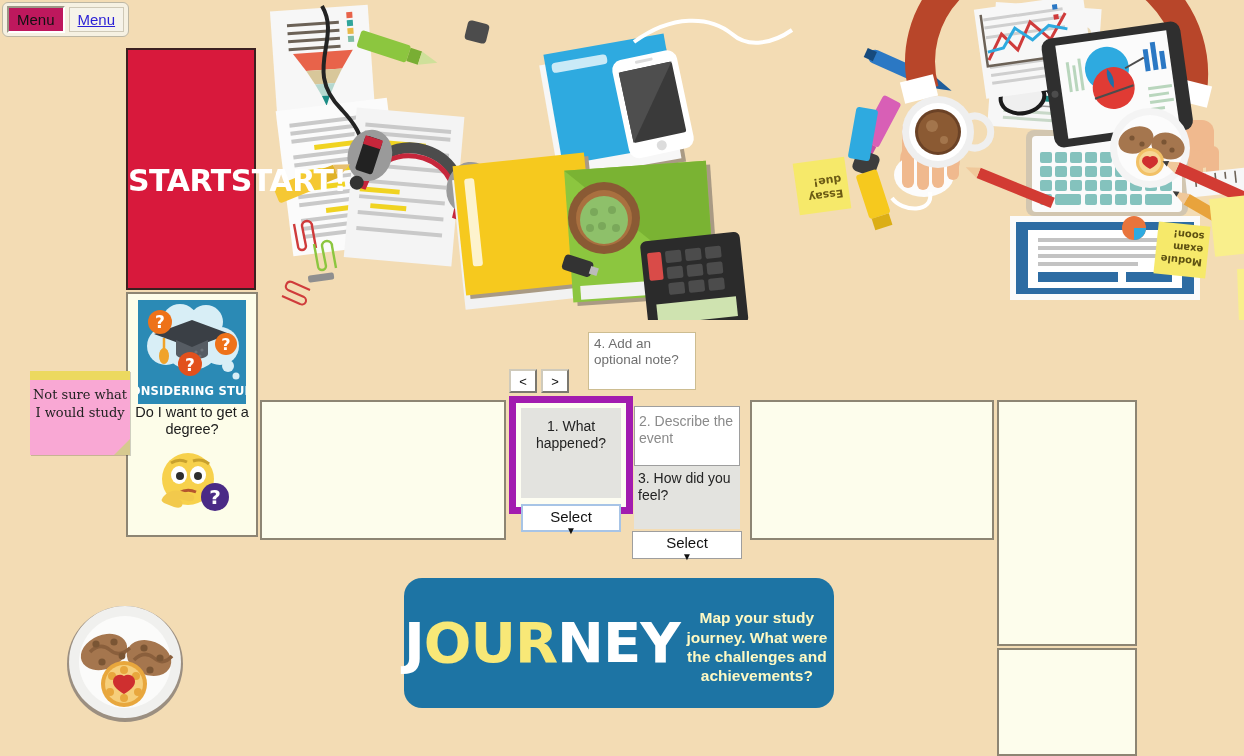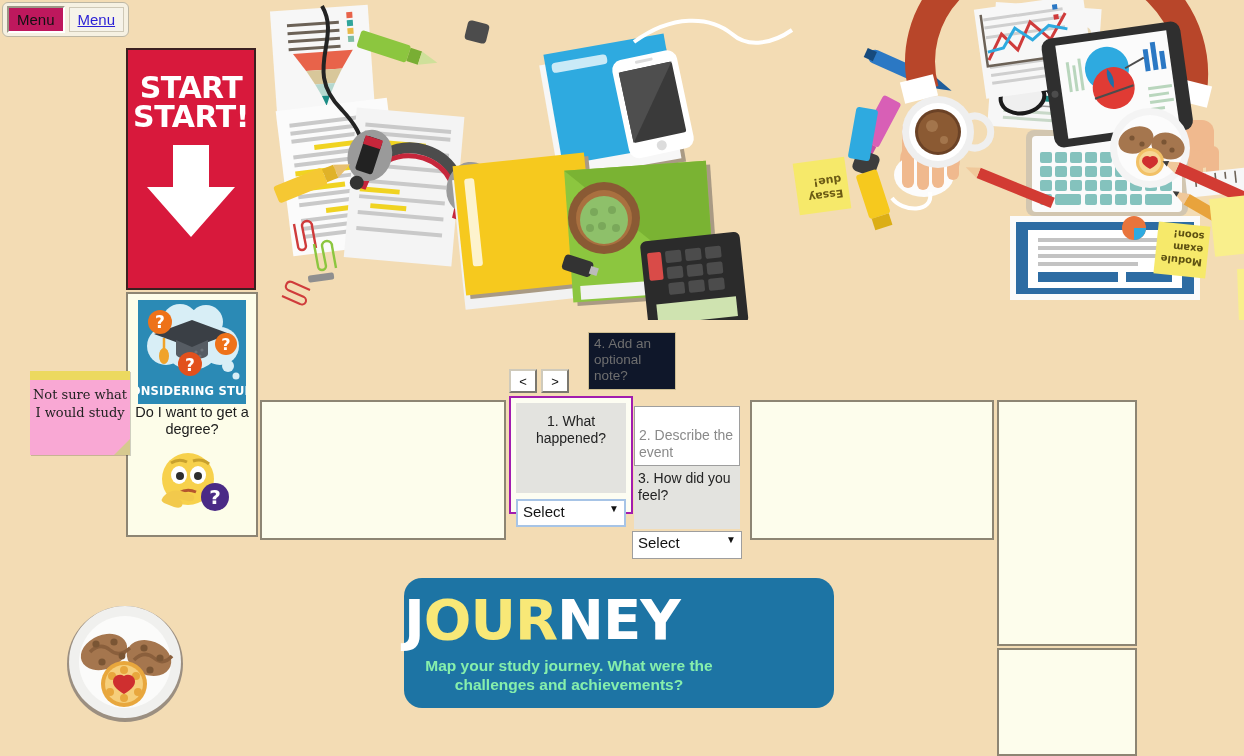--- a/index.html
+++ b/index.html
@@ -26,21 +26,21 @@
   .tb-btn.sunken{border:2px solid;border-color:#9b9686 #ffffff #ffffff #9b9686;background:#be185d;}
   .tb-link{
     font-size:15px;line-height:1;padding:4px 8px;background:#f6f3e9;
     border:1px solid #cfc9b7;color:#2a1fd6;text-decoration:underline;cursor:pointer;
   }
 
   
   #start{
     position:absolute;left:126px;top:48px;width:130px;height:242px;
     background:#d8193c;border:2px solid #3b2020;box-sizing:border-box;
-    display:flex;flex-direction:column;align-items:center;justify-content:flex-start;
+    display:flex;flex-direction:row;align-items:center;justify-content:flex-start;
     padding-top:24px;z-index:20;
   }
   #start .st-txt{
     color:#fff;font-weight:bold;font-size:30px;line-height:0.95;text-align:center;
     letter-spacing:-0.5px;font-family:"DejaVu Sans", sans-serif;
   }
   #start .arrow{margin-top:14px;}
 
   
   #card-cs{
@@ -82,74 +82,75 @@
   #navbtns{position:absolute;left:509px;top:369px;display:flex;gap:4px;z-index:33;}
   .navb{
     width:28px;height:24px;background:#fff;border:2px outset #cfcabb;
     font-size:13px;line-height:1;cursor:pointer;color:#111;
     display:flex;align-items:center;justify-content:center;padding:0;
     font-family:"Liberation Sans", sans-serif;
   }
 
   
   #note4{
-    position:absolute;left:588px;top:332px;width:88px;height:58px;z-index:31;
-    background:#0f172a;border:1px solid #cdbd91;box-sizing:border-box;
+    position:absolute;left:588px;top:332px;width:108px;height:58px;z-index:31;
+    background:#ffffff;border:1px solid #cdbd91;box-sizing:border-box;
     font-size:13.5px;color:#6f6f6f;line-height:1.18;padding:3px 5px;
   }
 
   
   #formcard{
     position:absolute;left:509px;top:396px;width:124px;height:118px;z-index:32;
-    background:#fdfdf2;border:2px solid #a21caf;box-sizing:border-box;
+    background:#fdfdf2;border:7px solid #a21caf;box-sizing:border-box;
     padding:5px;
   }
   #q1{
     width:100%;height:90px;background:#e3e3df;box-sizing:border-box;
     display:flex;align-items:flex-start;justify-content:center;padding-top:10px;
     font-size:14px;color:#232323;text-align:center;line-height:1.18;
   }
   .sel{
     box-sizing:border-box;background:#fff;border:2px solid #a7c4e6;
-    font-size:15px;color:#111;display:flex;align-items:flex-start;
-    justify-content:space-between;padding:2px 5px;cursor:pointer;
+    font-size:15px;color:#111;display:flex;align-items:center;
+    justify-content:space-between;padding:2px 18px;cursor:pointer;
     font-family:"Liberation Sans", sans-serif;
+    flex-direction:column;
   }
   #sel1{width:100%;height:28px;margin-top:6px;}
   .caret{font-size:10px;color:#111;}
 
   
   #q2{
     position:absolute;left:634px;top:406px;width:106px;height:60px;z-index:33;
     background:#fff;border:1px solid #9e9e9e;box-sizing:border-box;
-    font-size:14px;color:#8a8a8a;line-height:1.18;padding:20px 4px;
+    font-size:14px;color:#8a8a8a;line-height:1.18;padding:6px 4px;
   }
   #q3{
     position:absolute;left:634px;top:466px;width:106px;height:63px;z-index:33;
     background:#e3e3df;border:0;box-sizing:border-box;
     font-size:14px;color:#232323;line-height:1.18;padding:4px 4px;
   }
   #sel2{
     position:absolute;left:632px;top:531px;width:110px;height:28px;z-index:34;
     border:1px solid #9e9e9e;
   }
 
   
   #journey{
     position:absolute;left:404px;top:578px;width:430px;height:130px;z-index:20;
     background:#1d74a4;border-radius:18px;
-    display:flex;flex-direction:column;align-items:flex-start;justify-content:center;
+    display:flex;flex-direction:row;align-items:center;justify-content:center;
   }
   #journey .jtitle{
     font-family:"DejaVu Sans", sans-serif;font-weight:bold;font-size:56px;line-height:1;
     letter-spacing:-1px;color:#ffffff;
   }
   #journey .jtitle .mid{color:#f8e877;}
   #journey .jsub{
-    color:#86efac;font-size:15.5px;text-align:center;line-height:1.25;margin-top:8px;
+    color:#fef9c3;font-size:15.5px;text-align:center;line-height:1.25;margin-top:8px;
     max-width:330px;font-weight:bold;
   }
 
   
   #cookies{position:absolute;left:64px;top:604px;width:122px;height:120px;z-index:15;}
 </style>
 </head>
 <body>
 
 <div id="desk">

